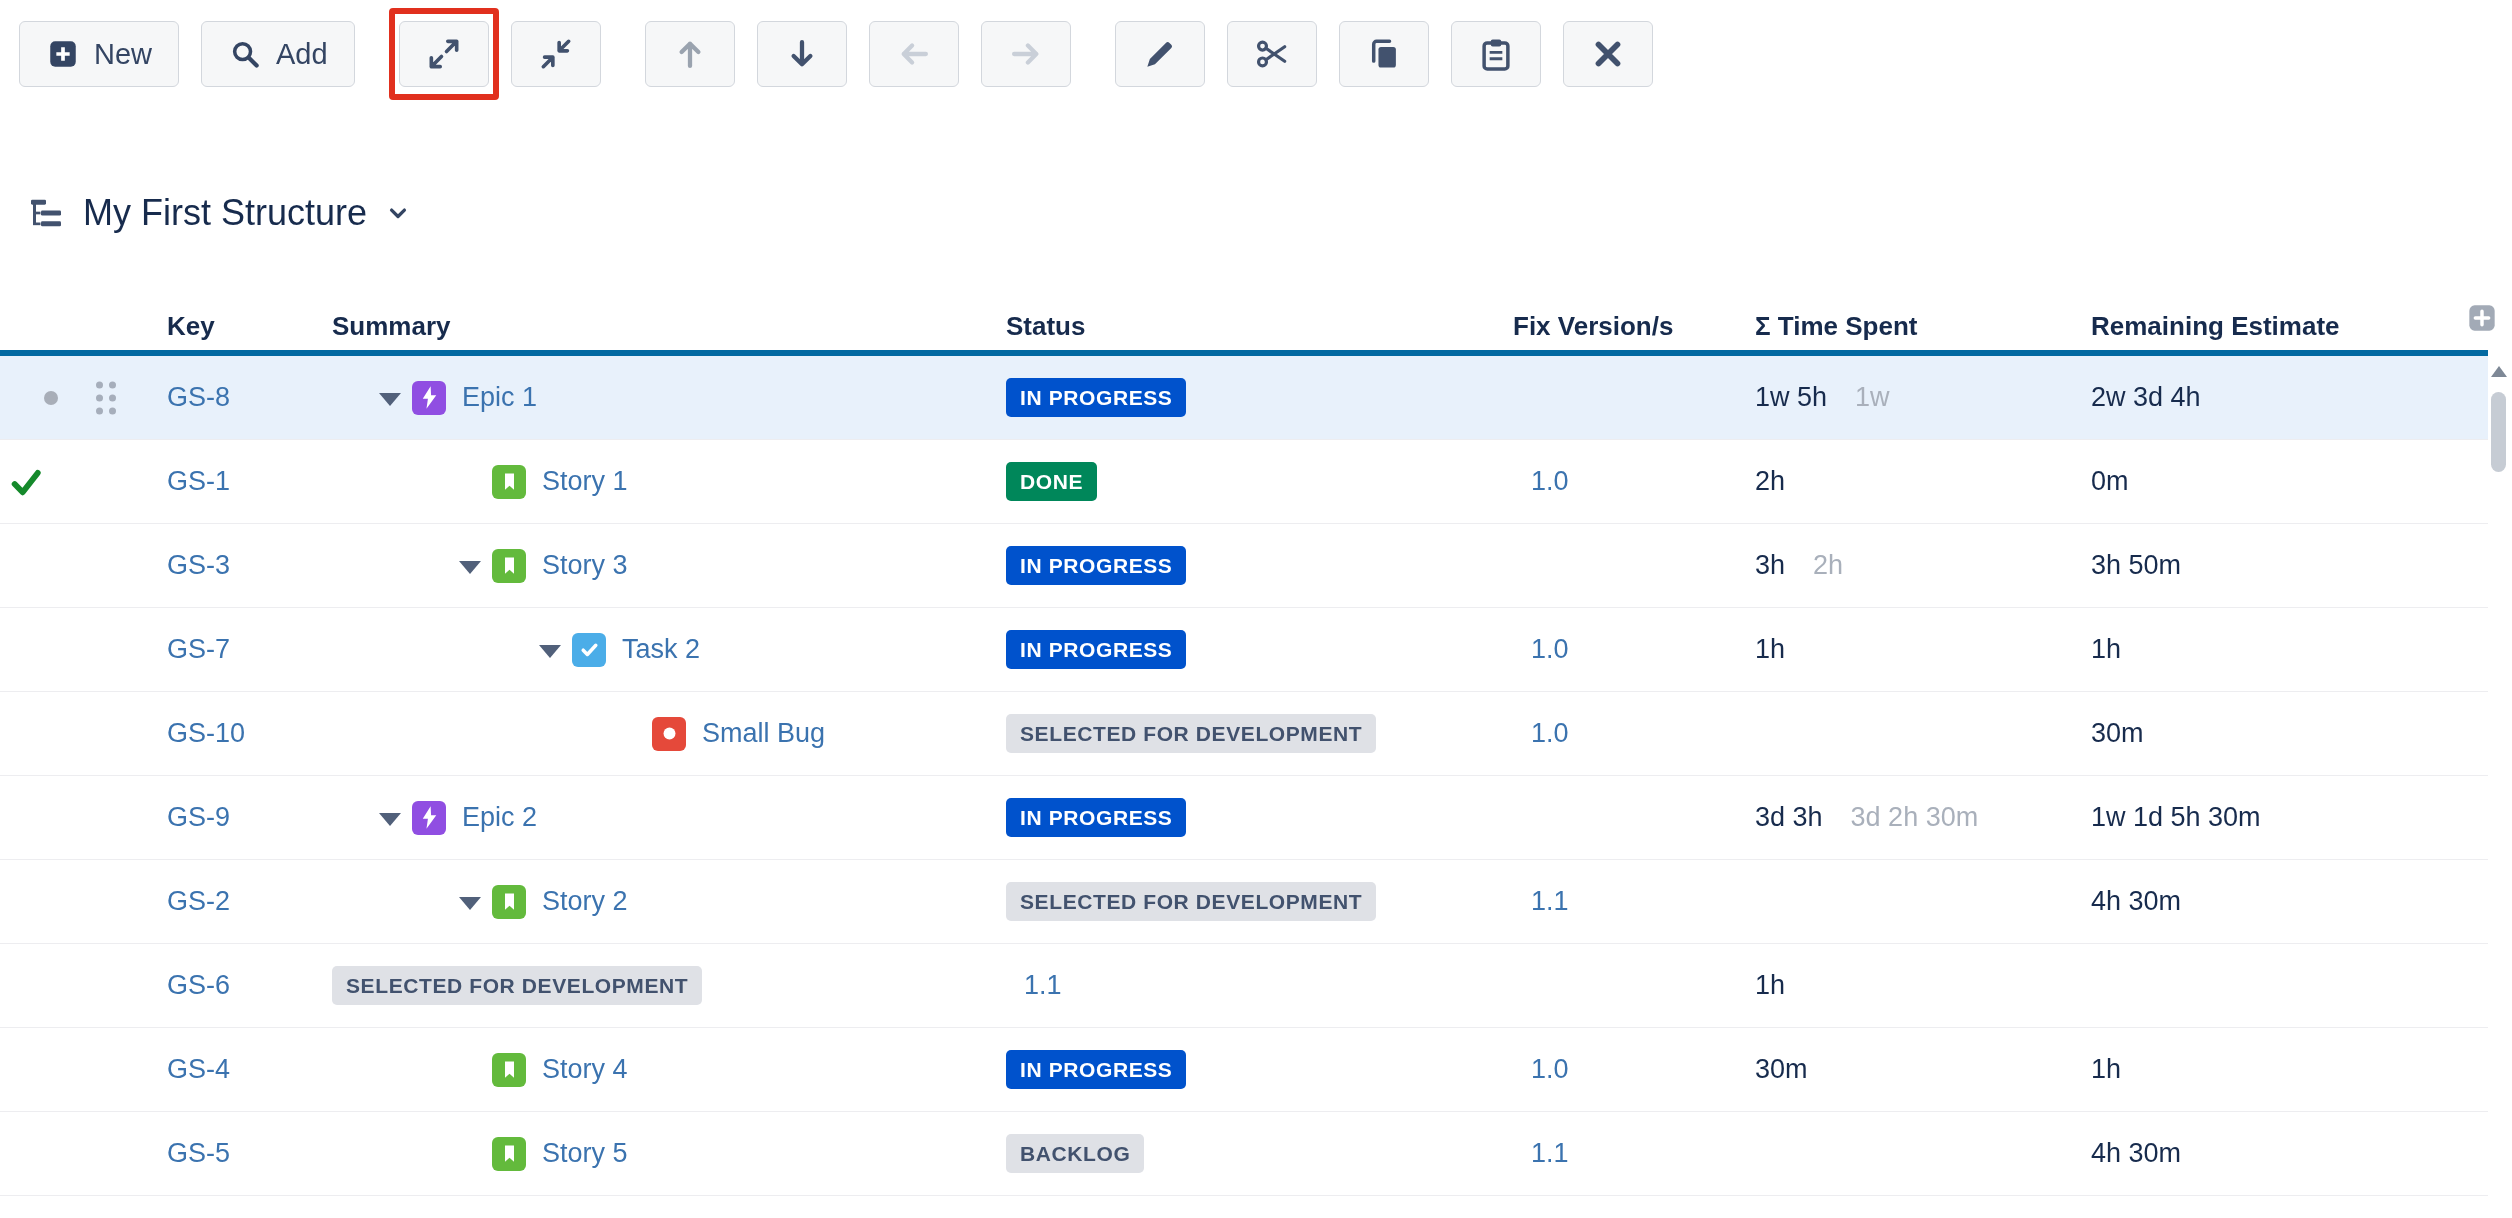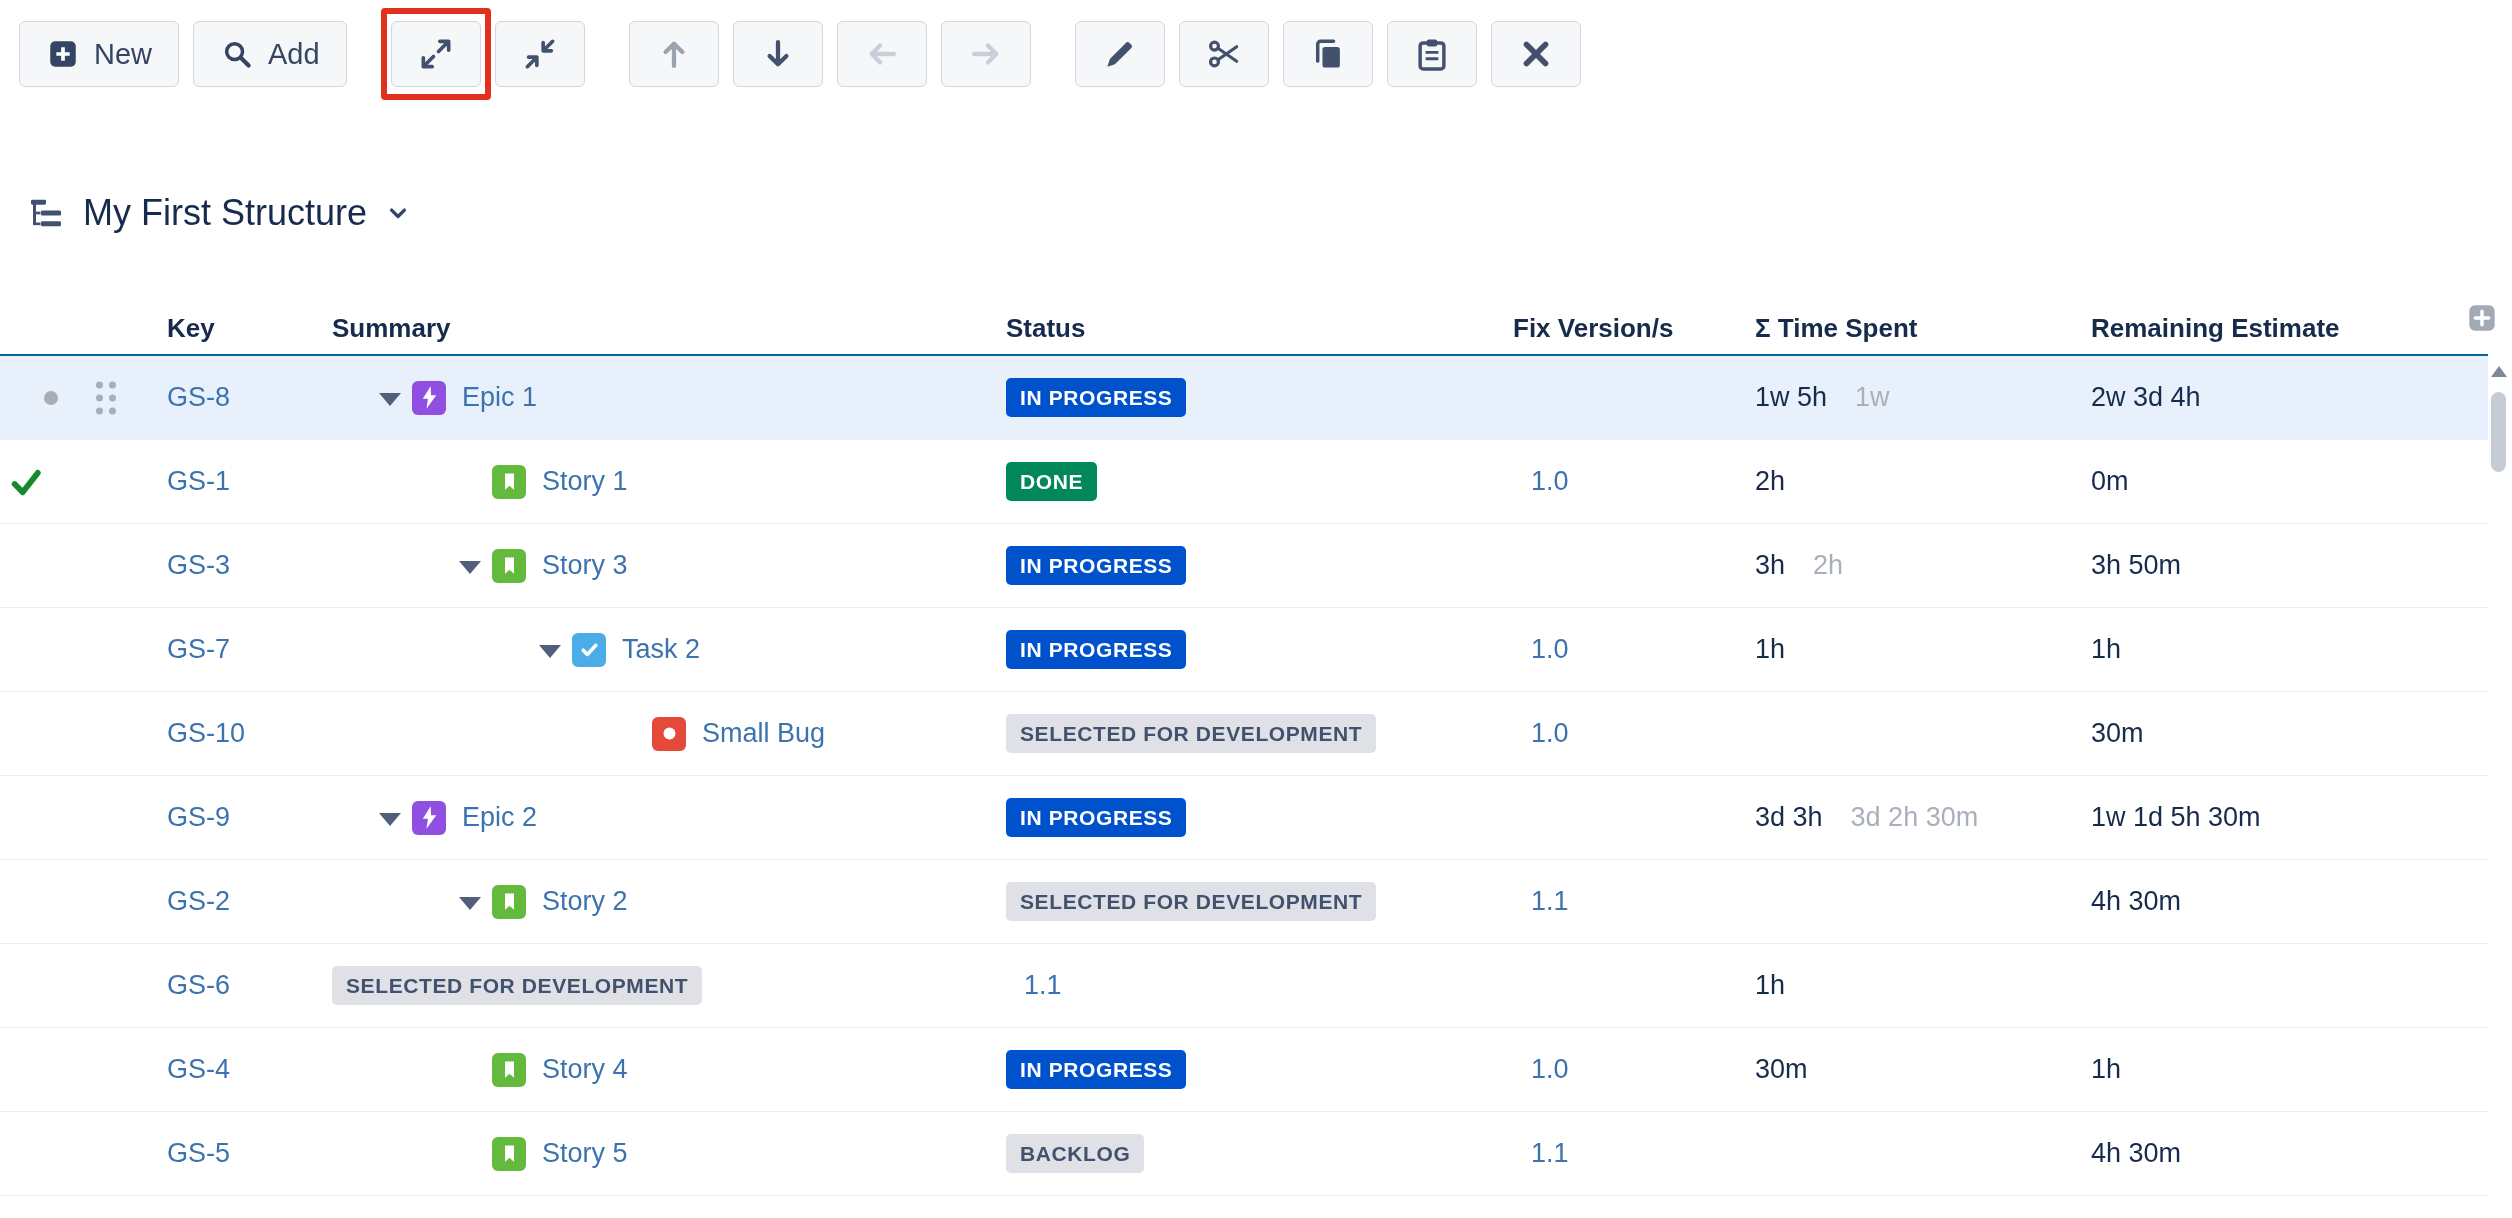--- a/index.html
+++ b/index.html
@@ -4,21 +4,21 @@
 <style>
   * { margin:0; padding:0; box-sizing:border-box; }
   html, body { width:2512px; height:1218px; }
   body {
     position:relative; background:#ffffff; overflow:hidden;
     font-family:"Liberation Sans", sans-serif; color:#172b4d;
   }
 
   
   .toolbar { position:absolute; left:19px; top:21px; display:flex; align-items:center; }
-  .tgroup { display:flex; align-items:center; gap:14px; margin-right:44px; }
+  .tgroup { display:flex; align-items:center; gap:22px; margin-right:44px; }
   .btn {
     height:66px; min-width:90px; background:#f6f7f8; border:1px solid #d3d7dd;
     border-radius:6px; display:inline-flex; align-items:center; justify-content:center;
     cursor:pointer; font-family:inherit;
   }
   .btn.labeled { min-width:0; padding:0 26px; gap:14px; font-size:29px; color:#344563; }
   .btn svg { width:38px; height:38px; display:block; }
   .btn.labeled svg { width:34px; height:34px; }
   .c-dark { color:#42526e; } .c-mid { color:#9aa3af; } .c-dis { color:#c9cfd8; }
   .red-wrap { position:relative; display:inline-flex; }
@@ -29,21 +29,21 @@
 
   
   .struct-title { position:absolute; left:26px; top:192px; display:flex; align-items:center; gap:17px; cursor:pointer; }
   .struct-title .name { font-size:36px; color:#172b4d;text-align:right; }
   .struct-title svg { display:block; }
 
   
   .grid { display:grid; grid-template-columns:167px 165px 674px 507px 242px 336px 1fr; align-items:center; }
   .thead {
     position:absolute; left:0; top:303px; width:2488px; height:53px;
-    border-bottom:2px solid #0369a1; font-weight:bold; font-size:26px; color:#172b4d;
+    border-bottom:6px solid #0369a1; font-weight:bold; font-size:26px; color:#172b4d;
   }
   .hcell { white-space:nowrap; cursor:pointer; }
   .tbody { position:absolute; left:0; top:356px; width:2488px; }
   .row { position:relative; height:84px; border-bottom:1px solid #ededf0; font-size:27px; }
   .row.selected { background:var(--selbg,#e8f1fb); }
   .cell { white-space:nowrap; }
   a { color:var(--link,#3b73af); text-decoration:none; cursor:pointer; }
 
   
   .dot { position:absolute; left:44px; top:50%; transform:translateY(-50%);

